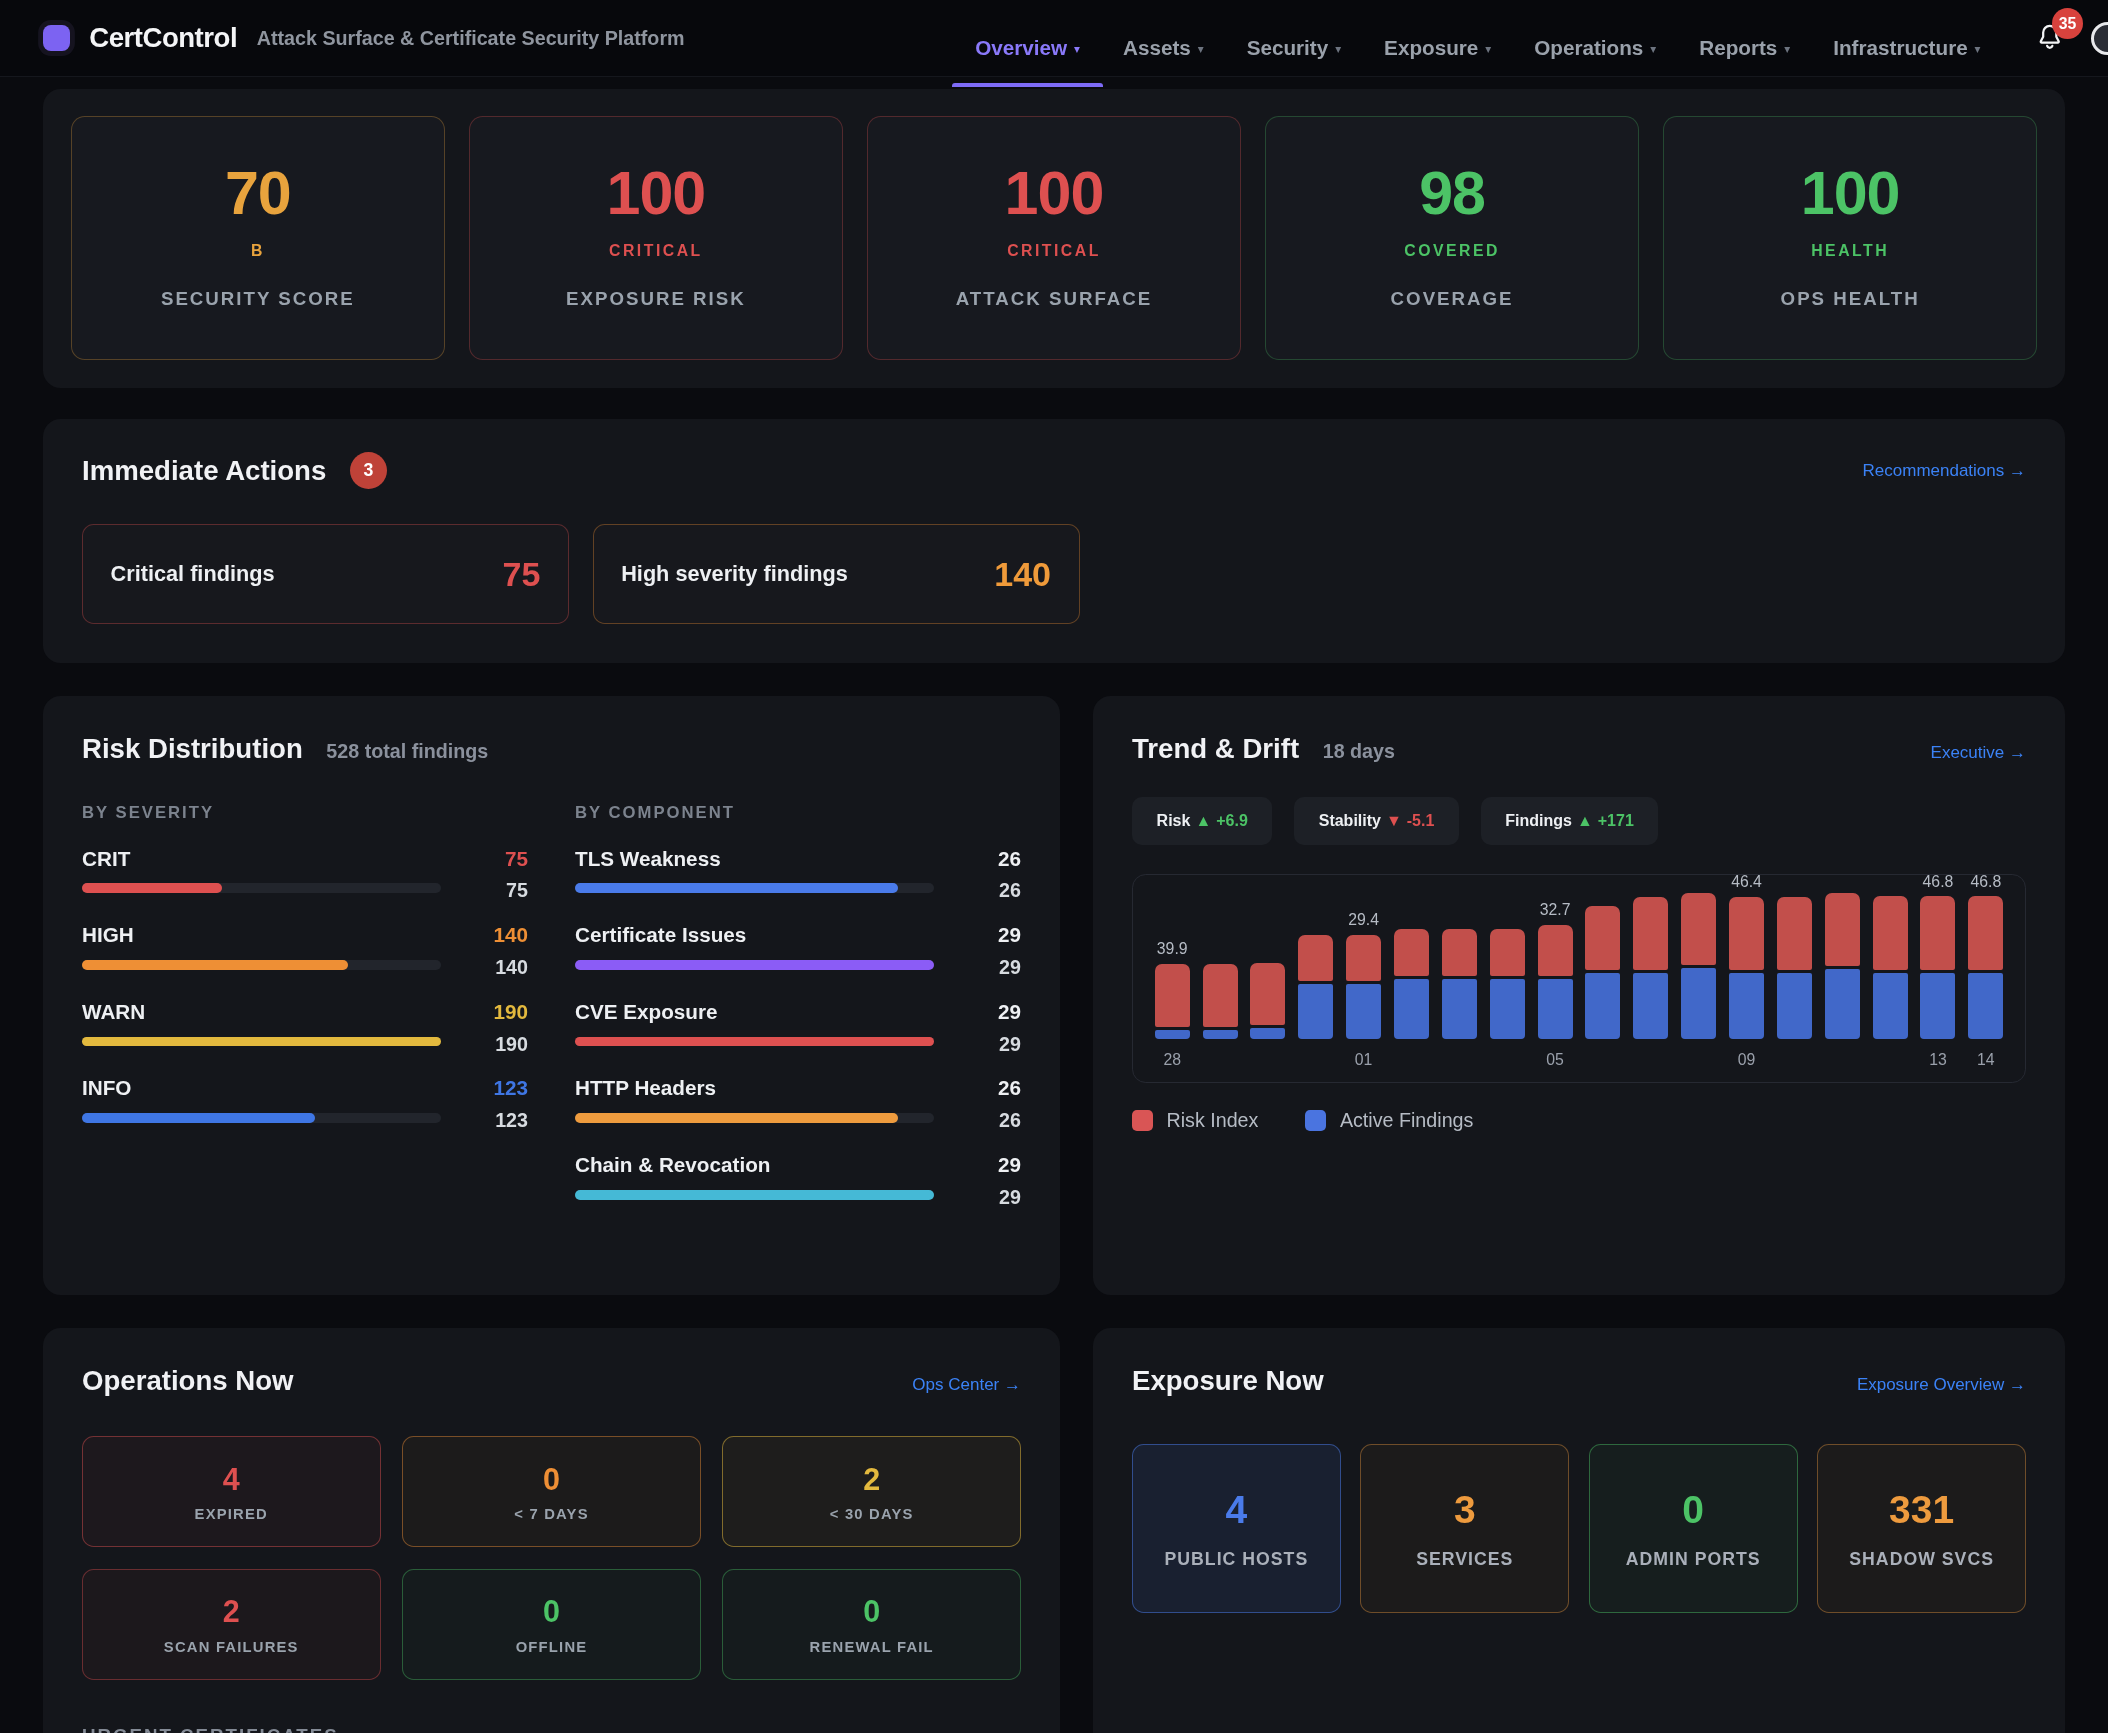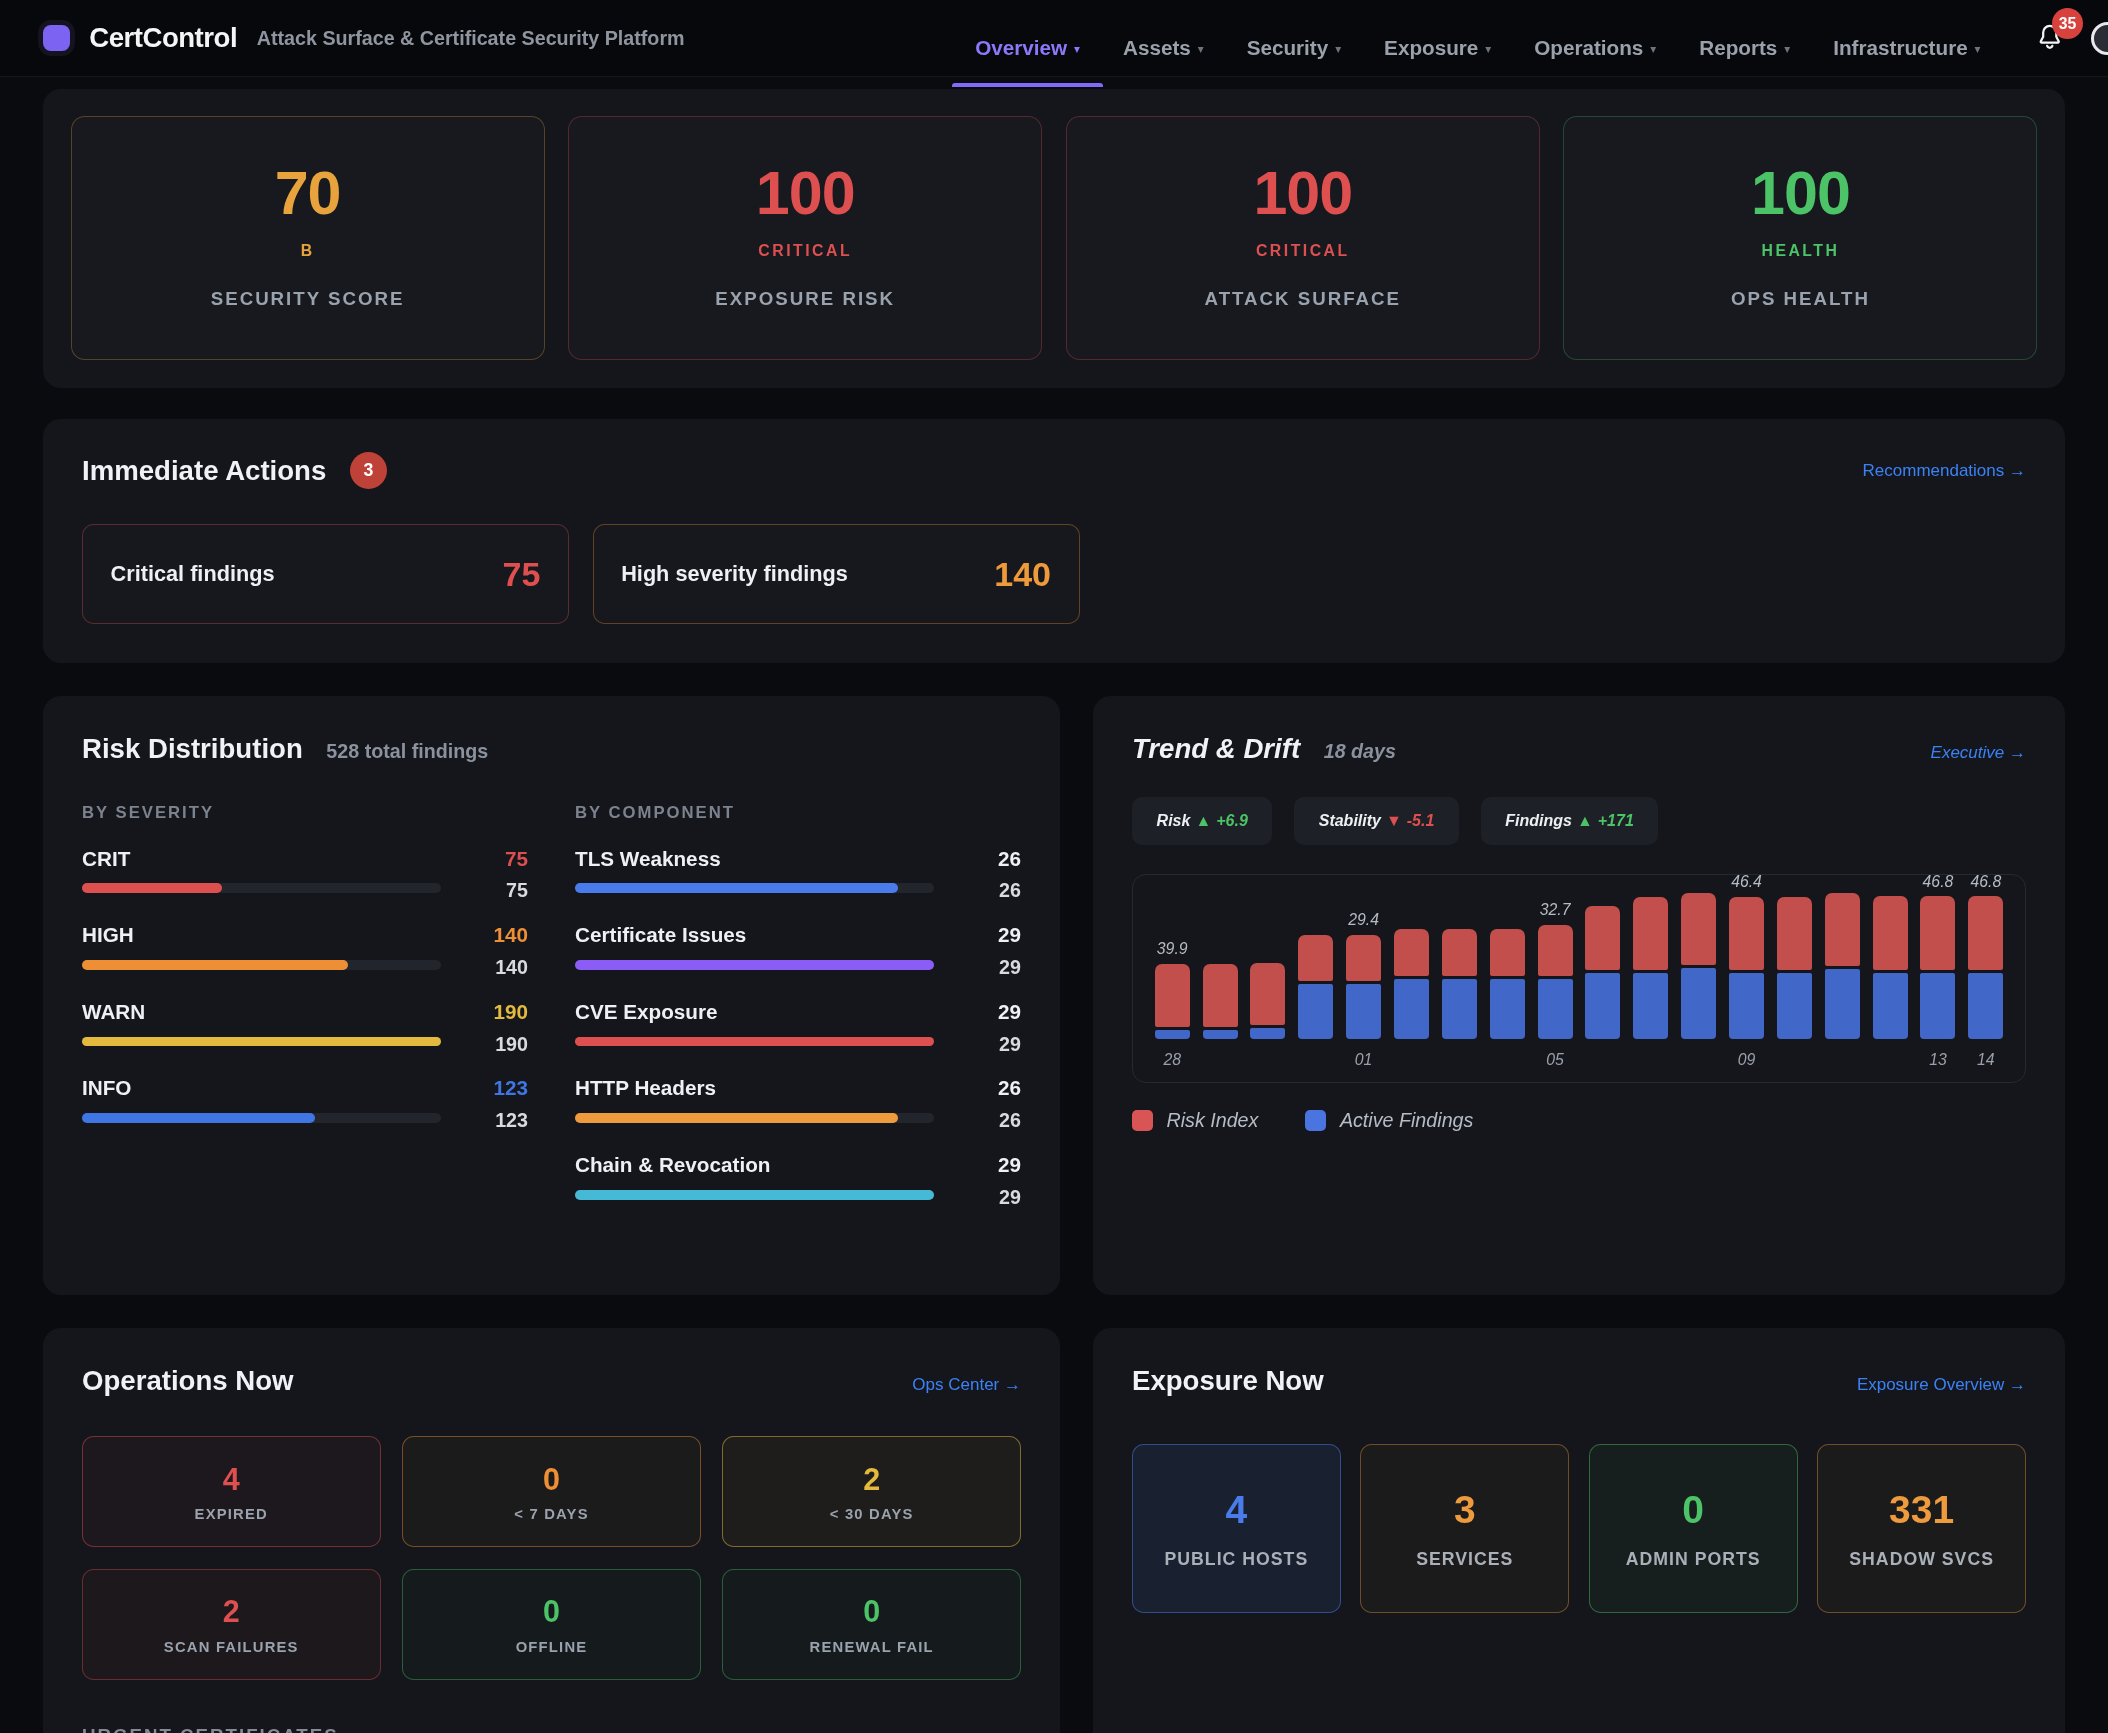--- a/index.html
+++ b/index.html
@@ -56,21 +56,21 @@
   .dist-heading { font-size:16.7px; font-weight:bold; letter-spacing:2px; color:#7c838e; margin:29.6px 0 23.6px; }
   .dist-row { display:grid; grid-template-columns:1fr 71px; column-gap:15.8px; margin-bottom:20.7px; }
   .dist-label { font-size:20.7px; font-weight:bold; color:#eef0f3; }
   .dist-value { font-size:20.7px; font-weight:bold; text-align:right; }
   .dist-value.white { color:#eef0f3; }
   .dist-bar { grid-column:1; height:9.9px; background:#22252c; border-radius:5.9px; margin-top:12.8px; }
   .dist-fill { height:9.9px; border-radius:5.9px; }
   .dist-subval { grid-column:2; font-size:19.7px; font-weight:bold; color:#d7dbe0; text-align:right; margin-top:8.9px; }
 
   
-  .trend-panel { padding:37px 39px; height:599px;font-style:italic; }
+  .trend-panel { padding:37px 39px; height:599px; }
   .chips { display:flex; gap:21.7px; margin-top:31.5px; }
   .chip { background:#1d2026; border-radius:9.9px; padding:14.8px 24.6px; font-size:16px; font-weight:bold; color:#eef0f3; display:flex; gap:5px; align-items:center; }
   .chart-box { margin-top:29.6px; height:209px; border:1px solid #262932; border-radius:13.8px; position:relative; }
   .chart-plot { position:absolute; left:21.7px; right:21.7px; top:17.7px; bottom:43px; display:flex; justify-content:space-between; align-items:flex-end; }
   .bar-col { width:35px; height:100%; position:relative; display:flex; flex-direction:column; justify-content:flex-end; }
   .seg-red { border-radius:6.9px 6.9px 2px 2px; }
   .seg-blue { border-radius:2px 2px 3.9px 3.9px; margin-top:3px; }
   .bar-val { position:absolute; left:50%; transform:translateX(-50%); font-size:15.8px; color:#b6bcc5; white-space:nowrap; }
   .bar-tick { position:absolute; top:100%; margin-top:11.8px; left:50%; transform:translateX(-50%); font-size:15.8px; color:#9aa0ab; }
   .legend { display:flex; gap:47px; margin-top:25.6px; }
@@ -163,20 +163,25 @@
           <div class="kpi-subLabel" style="color: rgb(222, 80, 80);">CRITICAL</div>
           <div class="kpi-label">EXPOSURE RISK</div>
         </div>
 
         <div class="kpi-card" style="border-color: rgba(222, 80, 80, 0.3);">
           <div class="kpi-value" style="color: rgb(222, 80, 80);">100</div>
           <div class="kpi-subLabel" style="color: rgb(222, 80, 80);">CRITICAL</div>
           <div class="kpi-label">ATTACK SURFACE</div>
         </div>
 
+        <div class="kpi-card" style="border-color: rgba(76, 195, 102, 0.28);">
+          <div class="kpi-value" style="color: rgb(76, 195, 102);">98</div>
+          <div class="kpi-subLabel" style="color: rgb(76, 195, 102);">COVERED</div>
+          <div class="kpi-label">COVERAGE</div>
+        </div>
 
         <div class="kpi-card" style="border-color: rgba(76, 195, 102, 0.28);">
           <div class="kpi-value" style="color: rgb(76, 195, 102);">100</div>
           <div class="kpi-subLabel" style="color: rgb(76, 195, 102);">HEALTH</div>
           <div class="kpi-label">OPS HEALTH</div>
         </div>
       </div>
   </div>
 
   <div class="panel actions-panel">

